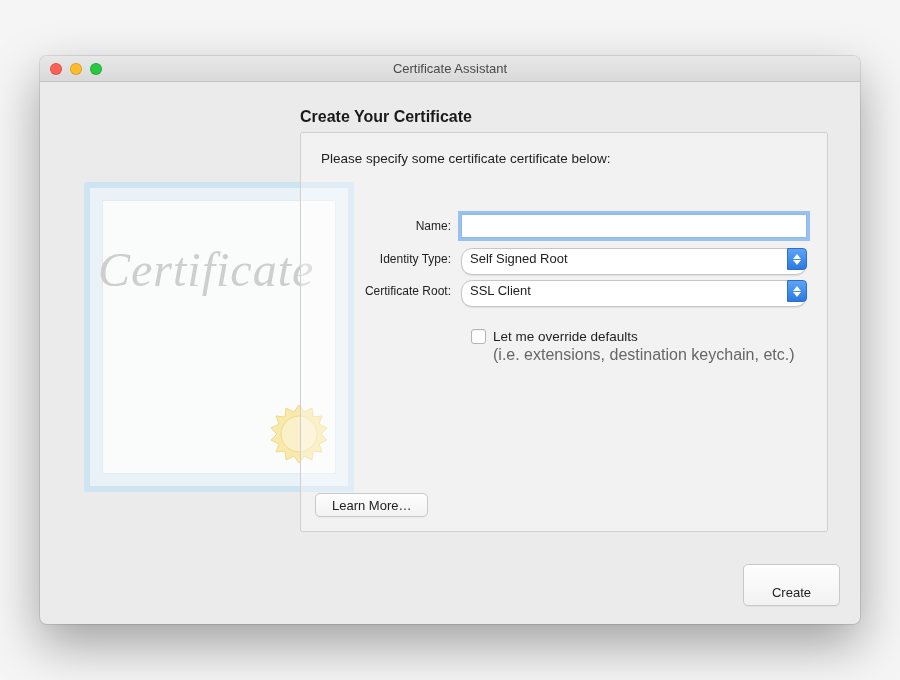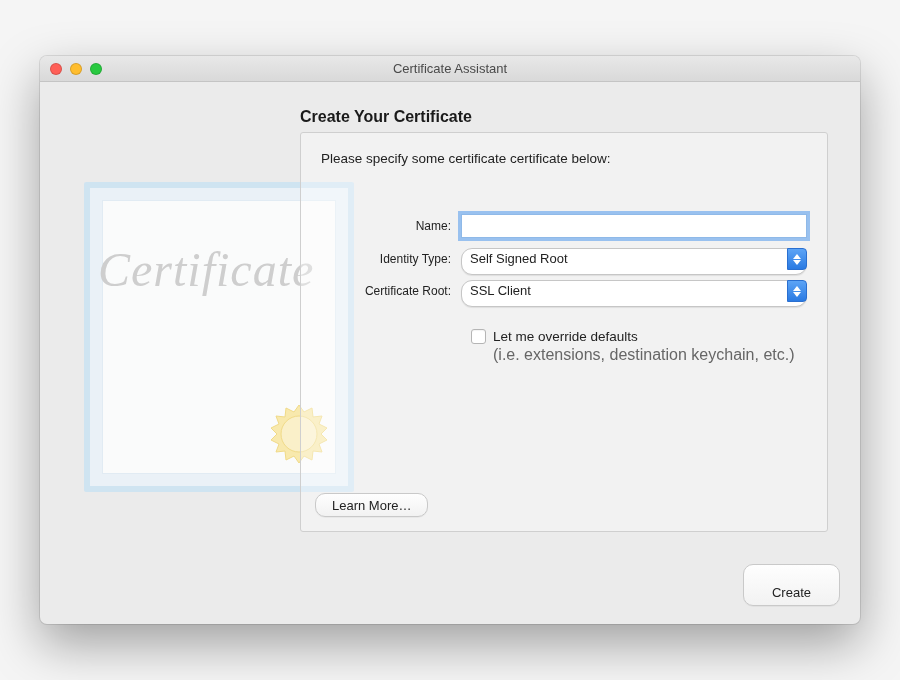--- a/index.html
+++ b/index.html
@@ -193,21 +193,21 @@
       margin-top: 2px;
     }
     .learn-more {
       position: absolute;
       left: 14px;
       bottom: 14px;
     }
     .mac-button {
       background: linear-gradient(#fefefe, #f2f2f2);
       border: 1px solid #c9c9c9;
-      border-radius: 10px;
+      border-radius: 5px;
       height: 24px;
       padding: 2px 16px;
       font-size: 13px;
       color: #222;
       box-shadow: 0 1px 0 rgba(0,0,0,0.04);
       cursor: default;
     }
     .footer {
       display: flex;
       justify-content: flex-end;

